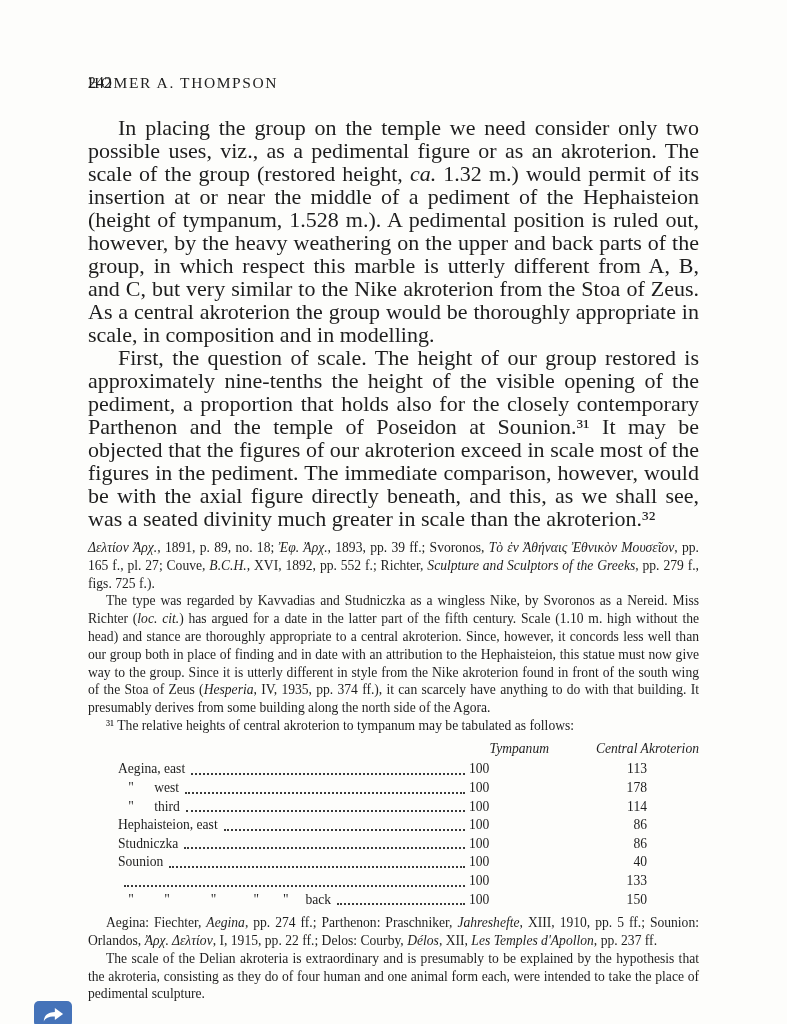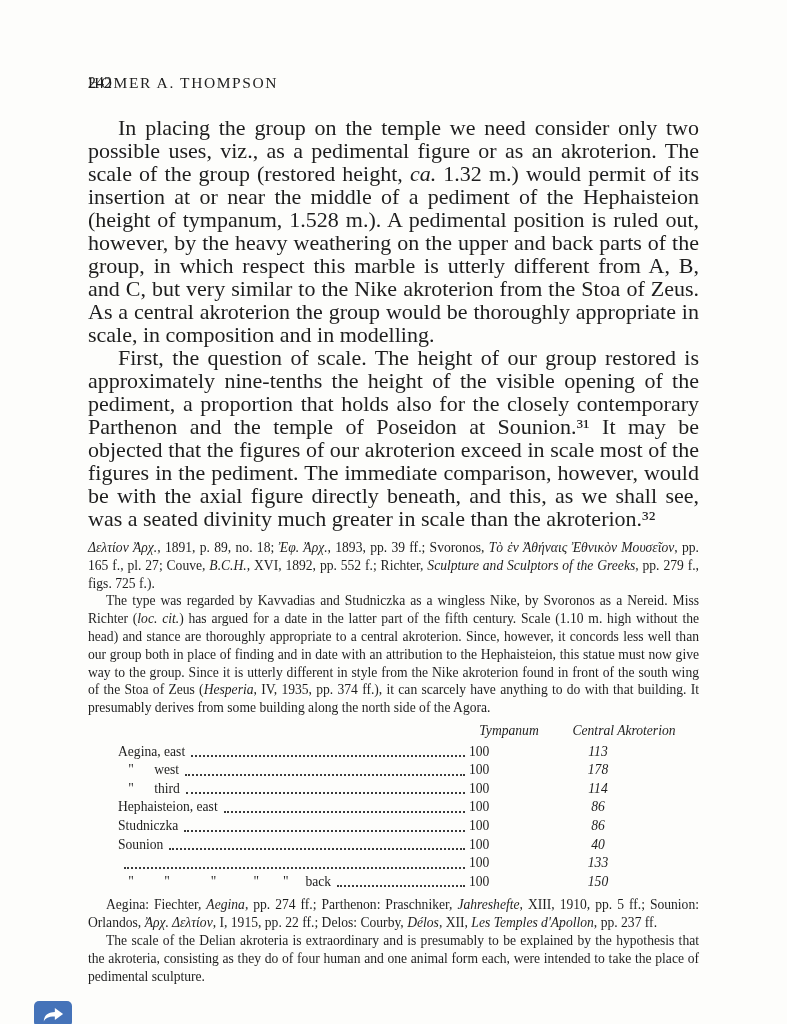--- a/index.html
+++ b/index.html
@@ -70,26 +70,25 @@
     height: 1px;
     min-width: 10px;
   }
   .t-col1 {
     width: 80px; flex-shrink: 0;
     padding-right: 26px;
     box-sizing: border-box;
   }
   .t-col2 {
     width: 150px; flex-shrink: 0;
-    text-align: center; padding-right: 52px;
+    text-align: right; padding-right: 52px;
     box-sizing: border-box;
-    font-style: italic;
   }
   .t-head .t-col1, .t-head .t-col2 {
-    text-align: center; padding-right: 0;
+    text-align: right; padding-right: 0;
     font-style: italic;
   }
   .t-head { margin-bottom: 2px; }
 
   .overlay-widget {
     position: absolute;
     left: 34px; top: 1001px;
     width: 38px; height: 26px;
     border-radius: 5px;
     display: flex; align-items: center; justify-content: center;
@@ -106,20 +105,21 @@
     <span class="page-num">242</span>
     <span class="author">HOMER A. THOMPSON</span>
   </div>
 
   <p class="body-para"><span>In placing the group on the temple we need consider only two possible uses, viz., as a pedimental figure or as an akroterion. The scale of the group (restored height, </span><span class="it">ca.</span><span> 1.32 m.) would permit of its insertion at or near the middle of a pediment of the Hephaisteion (height of tympanum, 1.528 m.). A pedimental position is ruled out, however, by the heavy weathering on the upper and back parts of the group, in which respect this marble is utterly different from A, B, and C, but very similar to the Nike akroterion from the Stoa of Zeus. As a central akroterion the group would be thoroughly appropriate in scale, in composition and in modelling.</span></p>
   <p class="body-para"><span>First, the question of scale. The height of our group restored is approximately nine-tenths the height of the visible opening of the pediment, a proportion that holds also for the closely contemporary Parthenon and the temple of Poseidon at Sounion.³¹ It may be objected that the figures of our akroterion exceed in scale most of the figures in the pediment. The immediate comparison, however, would be with the axial figure directly beneath, and this, as we shall see, was a seated divinity much greater in scale than the akroterion.³²</span></p>
 
   <div class="footnotes">
     <p class="fn"><span class="it">Δελτίον Ἀρχ.</span><span>, 1891, p. 89, no. 18; </span><span class="it">Ἐφ. Ἀρχ.</span><span>, 1893, pp. 39 ff.; Svoronos, </span><span class="it">Τὸ ἐν Ἀθήναις Ἐθνικὸν Μουσεῖον</span><span>, pp. 165 f., pl. 27; Couve, </span><span class="it">B.C.H.</span><span>, XVI, 1892, pp. 552 f.; Richter, </span><span class="it">Sculpture and Sculptors of the Greeks</span><span>, pp. 279 f., figs. 725 f.).</span></p>
     <p class="fn indent-sm"><span>The type was regarded by Kavvadias and Studniczka as a wingless Nike, by Svoronos as a Nereid. Miss Richter (</span><span class="it">loc. cit.</span><span>) has argued for a date in the latter part of the fifth century. Scale (1.10 m. high without the head) and stance are thoroughly appropriate to a central akroterion. Since, however, it concords less well than our group both in place of finding and in date with an attribution to the Hephaisteion, this statue must now give way to the group. Since it is utterly different in style from the Nike akroterion found in front of the south wing of the Stoa of Zeus (</span><span class="it">Hesperia</span><span>, IV, 1935, pp. 374 ff.), it can scarcely have anything to do with that building. It presumably derives from some building along the north side of the Agora.</span></p>
+    <p class="fn indent-sm"><span>³¹ The relative heights of central akroterion to tympanum may be tabulated as follows:</span></p>
 
     <div class="fn-table">
       <div class="t-row t-head">
         <span class="t-label"></span>
         <span class="t-fill"></span>
         <span class="t-col1">Tympanum</span>
         <span class="t-col2">Central Akroterion</span>
       </div>
 
       <div class="t-row">

